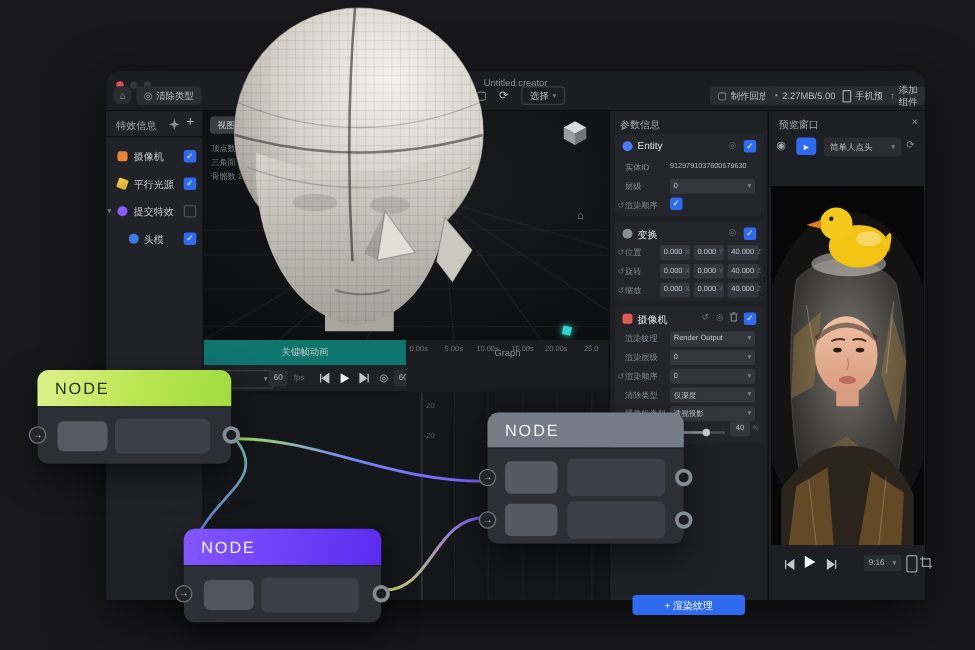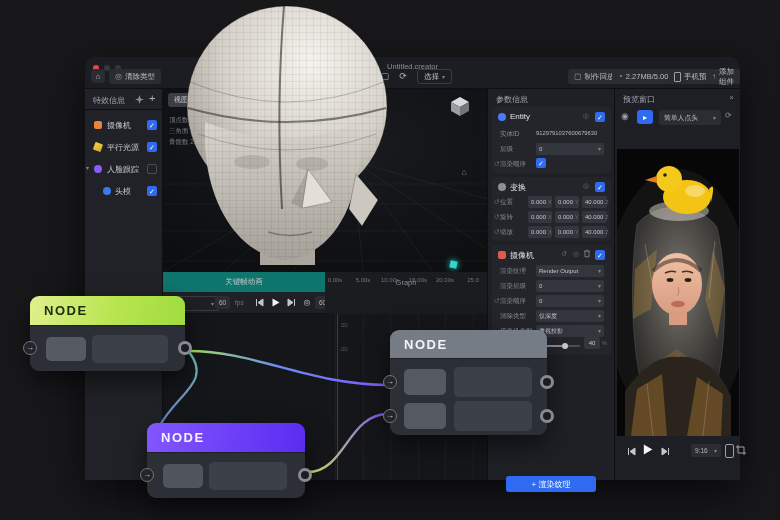--- a/index.html
+++ b/index.html
@@ -47,21 +47,21 @@
   .field{position:absolute;height:12px;background:#33363d;border-radius:2px;color:#c2c6cd;font-size:6px;
          display:flex;align-items:center;justify-content:space-between;padding:0 3px;box-sizing:border-box;}
   .axis{color:#676d76;font-size:5.5px;margin-left:2px;}
   .caret{color:#7d828a;font-size:6px;line-height:1;}
   .reseticon{color:#6a6f78;font-size:6.5px;}
   
   .prev{position:absolute;left:529px;top:32px;width:126px;height:391px;background:#1d1f24;border-left:1px solid #0e0f12;box-sizing:border-box;padding-left:12px;}
   
   .node{position:absolute;border-radius:9px;box-shadow:0 10px 26px rgba(0,0,0,.55);z-index:10;}
   .node-head{height:29px;border-radius:9px 9px 0 0;display:flex;align-items:center;padding-left:14px;
-             font-weight:bold;font-size:13px;letter-spacing:1.5px;}
+             font-weight:normal;font-size:13px;letter-spacing:1.5px;}
   .node-body{position:relative;background:#2c2f36;border-radius:0 0 9px 9px;border-top:1px solid rgba(0,0,0,.35);}
   .slot{position:absolute;border-radius:5px;}
   .port{position:absolute;border-radius:50%;box-sizing:border-box;}
   .port.in{width:14px;height:14px;background:#23252b;border:1.5px solid #6f747d;color:#d7dbe1;
            font-size:8px;line-height:11px;text-align:center;}
   .port.out{width:14px;height:14px;background:#1b1d22;border:3.5px solid #858b94;}
   svg{display:block;}
 </style>
 </head>
 <body>
@@ -140,21 +140,21 @@
       <div class="sitem" style="top:48px;">
         <span class="sicon" style="background:linear-gradient(135deg,#f0d44a,#d8a22e);transform:rotate(20deg);border-radius:1px;"></span>
         <span class="lbl">平行光源</span>
         <span class="cb" style="right:6px;top:5px;">
             <span>✓</span>
           </span>
       </div>
       <div class="sitem" style="top:70px;">
         <span class="abs" style="left:1px;top:5px;font-size:6px;color:#7d828a;">▾</span>
         <span class="sicon" style="background:#8a5cff;border-radius:50%;"></span>
-        <span class="lbl">人脸跟踪</span>
+        <span class="lbl">提交特效</span>
         <span class="cb off" style="right:6px;top:5px;"></span>
       </div>
       <div class="sitem" style="top:92px;">
         <span class="sicon" style="left:18px;background:#3a7be8;border-radius:50%;"></span>
         <span class="lbl" style="left:30px;">头模</span>
         <span class="cb" style="right:6px;top:5px;">
             <span>✓</span>
           </span>
       </div>
     </div>

